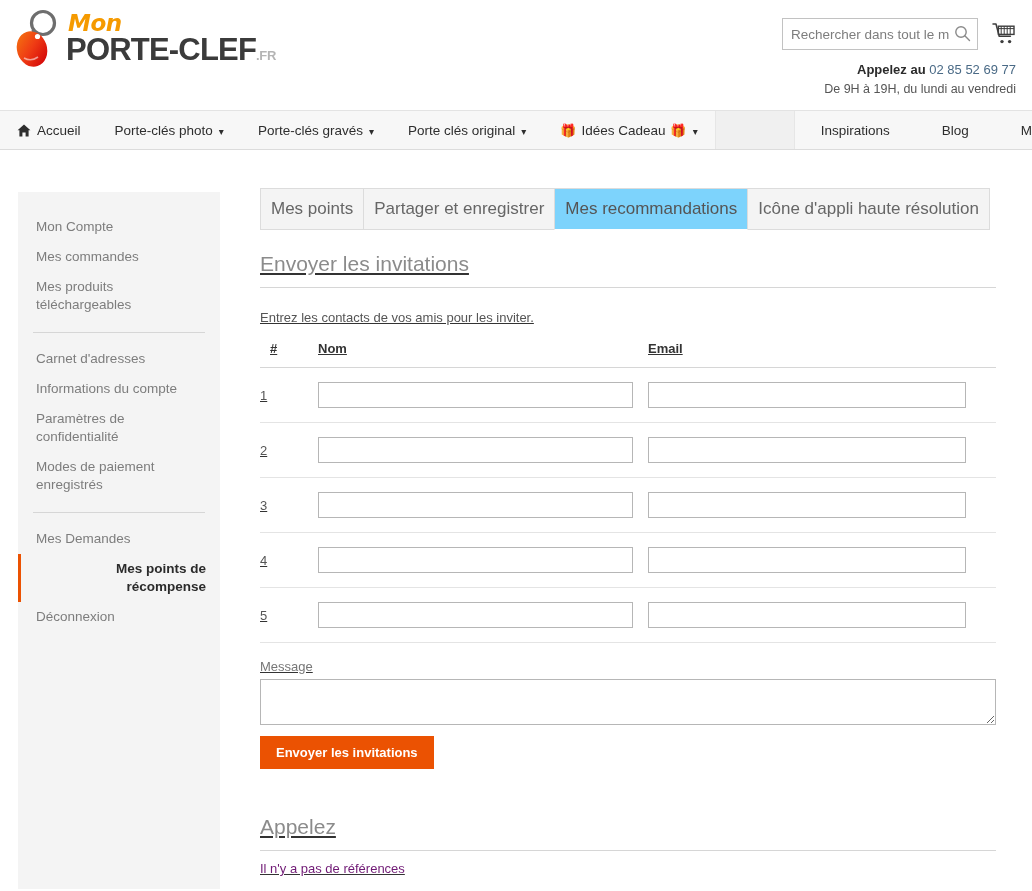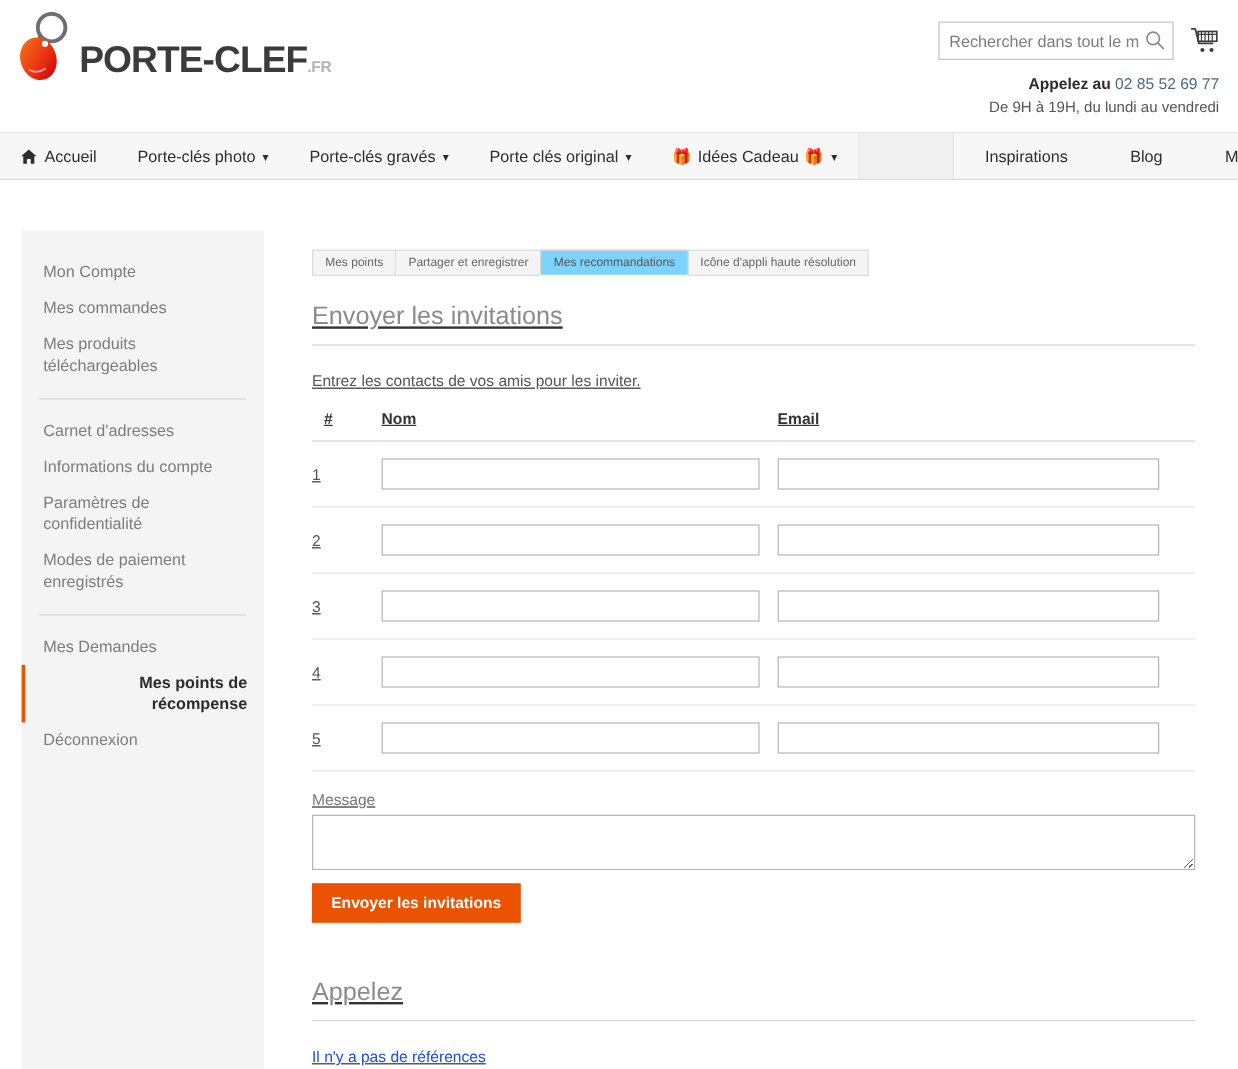--- a/index.html
+++ b/index.html
@@ -191,26 +191,26 @@
   }
 
   
   .tabs {
     display: flex;
     align-items: flex-end;
     height: 38px;
     position: relative;
   }
   .tab {
-    height: 22px;
+    height: 42px;
     display: flex;
     align-items: center;
     justify-content: center;
     padding: 0 10px;
-    font-size: 10px;
+    font-size: 17px;
     color: #666666;
     background: #f4f4f4;
     border: 1px solid #dcdcdc;
     border-right: none;
     cursor: pointer;
     white-space: nowrap;
   }
   .tab:last-child { border-right: 1px solid #dcdcdc; }
   .tab.active {
     background: #7dd3fc;
@@ -302,22 +302,22 @@
     font-size: 13px;
     font-weight: bold;
     font-family: "Liberation Sans", sans-serif;
     padding: 9px 16px;
     cursor: pointer;
   }
 
   .renvois-block { margin-top: 46px; }
   .empty-text {
     font-size: 13px;
-    color: #1d4ed8;
-    margin-top: 22px;
+    color: #701a75;
+    margin-top: 10px;
   }
 </style>
 </head>
 <body>
 
 <div class="header">
 
   <div class="logo-block">
     <svg class="logo-icon" viewBox="0 0 46 62">
       <defs>
@@ -327,20 +327,21 @@
           <stop offset="100%" stop-color="#d50a0a"></stop>
         </linearGradient>
       </defs>
       <circle cx="29" cy="15" r="11.5" fill="none" stroke="#6e6e6e" stroke-width="3.2"></circle>
       <path d="M19 23 L24 27" stroke="#6e6e6e" stroke-width="3" stroke-linecap="round"></path>
       <ellipse cx="18" cy="41" rx="15" ry="18" fill="url(#fobGrad)" transform="rotate(-18 18 41)"></ellipse>
       <circle cx="23.5" cy="28.5" r="2.6" fill="#ffffff"></circle>
       <path d="M10 50 q7 4 14 -1" stroke="#ffffff" stroke-width="1.6" fill="none" opacity="0.55"></path>
     </svg>
     <div class="logo-text">
+      <span class="logo-mon">Mon</span>
       <span class="logo-main">PORTE-CLEF</span><span class="logo-fr">.FR</span>
     </div>
   </div>
 
   <div class="header-right">
     <div class="search-row">
       <div class="search-wrap">
         <input class="search-input" type="text" placeholder="Rechercher dans tout le ma" style="">
         <svg class="search-icon" viewBox="0 0 17 17">
           <circle cx="7" cy="7" r="5.2" fill="none" stroke="#8a8a8a" stroke-width="1.4"></circle>

